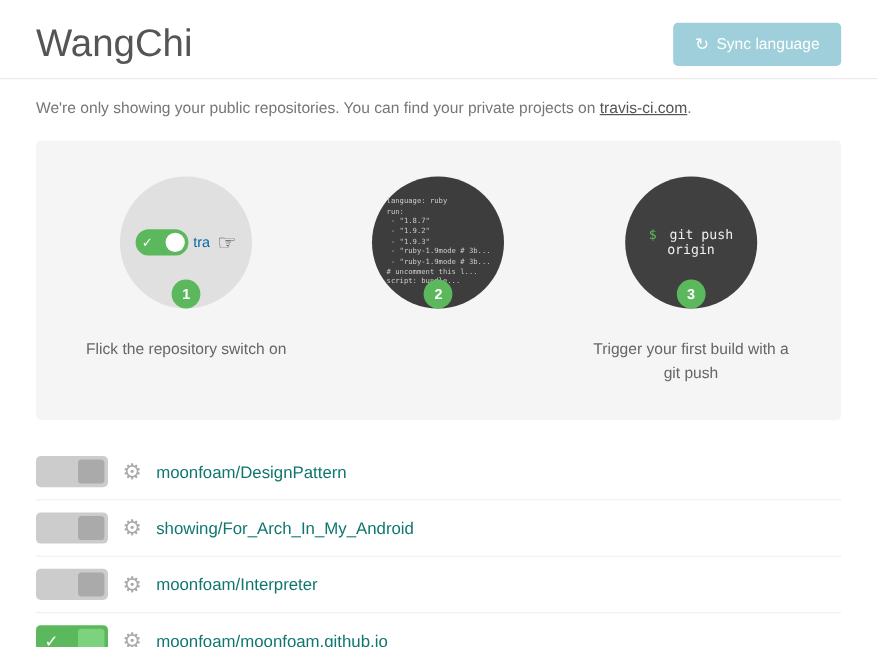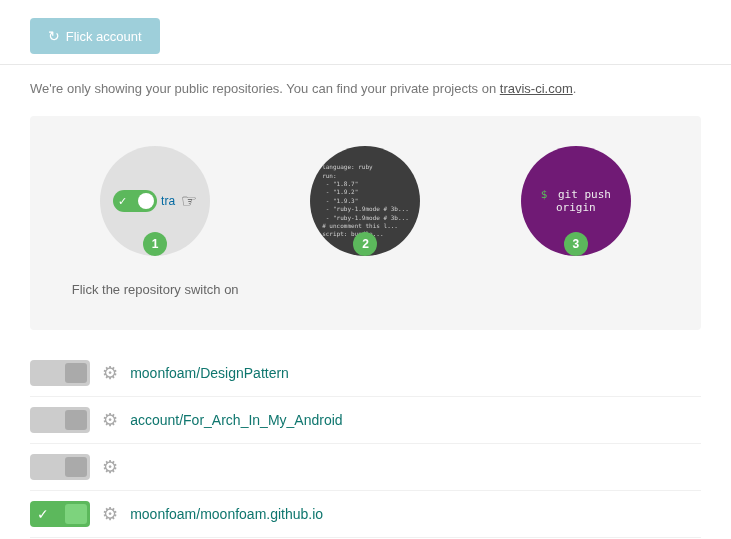--- a/index.html
+++ b/index.html
@@ -131,21 +131,21 @@
       font-family: monospace;
       font-size: 6px;
       color: #ccc;
       text-align: left;
       line-height: 1.4;
       padding: 4px;
     }
 
     
     .step3-visual {
-      background: #701a75;
+      background: #404040;
       border-radius: 50%;
     }
     .terminal-line {
       font-family: monospace;
       font-size: 11px;
       color: #eee;
     }
     .terminal-dollar { color: #5cb85c; margin-right: 4px; }
 
     .step-number-badge {
@@ -254,23 +254,24 @@
 
     .sync-icon {
       font-size: 14px;
       display: inline-block;
     }
   </style>
 </head>
 <body>
 
 <div class="header">
+  <h1 class="page-title">WangChi</h1>
   <button class="sync-button">
     <span class="sync-icon">↻</span>
-    <span>Flick account</span>
+    <span>Sync language</span>
   </button>
 </div>
 
 <div class="subheader">
   <span>We're only showing your public repositories. You can find your private projects on </span><a href="#">travis-ci.com</a><span>.</span>
 </div>
 
 <div class="steps-container">
 
   <div class="step">
@@ -306,20 +307,21 @@
   </div>
 
   <div class="step">
     <div class="step-visual step3-visual" style="position:relative;">
       <div class="terminal-line">
         <span class="terminal-dollar">$</span>
         <span>git push origin</span>
       </div>
       <div class="step-number-badge">3</div>
     </div>
+    <div class="step-label">Trigger your first build with a git push</div>
   </div>
 
 </div>
 
 <div class="repo-list">
 
   <div class="repo-item">
     <div class="toggle-off-container">
       <span class="x-mark">✕</span>
       <div class="knob"></div>
@@ -327,29 +329,30 @@
     <span class="gear-icon">⚙</span>
     <span class="repo-name">moonfoam/DesignPattern</span>
   </div>
 
   <div class="repo-item">
     <div class="toggle-off-container">
       <span class="x-mark">✕</span>
       <div class="knob"></div>
     </div>
     <span class="gear-icon">⚙</span>
-    <span class="repo-name">account/For_Arch_In_My_Android</span>
+    <span class="repo-name">showing/For_Arch_In_My_Android</span>
   </div>
 
   <div class="repo-item">
     <div class="toggle-off-container">
       <span class="x-mark">✕</span>
       <div class="knob"></div>
     </div>
     <span class="gear-icon">⚙</span>
+    <span class="repo-name">moonfoam/Interpreter</span>
   </div>
 
   <div class="repo-item">
     <div class="toggle-on-container">
       <span class="check-mark">✓</span>
       <div class="knob"></div>
     </div>
     <span class="gear-icon">⚙</span>
     <span class="repo-name">moonfoam/moonfoam.github.io</span>
   </div>

